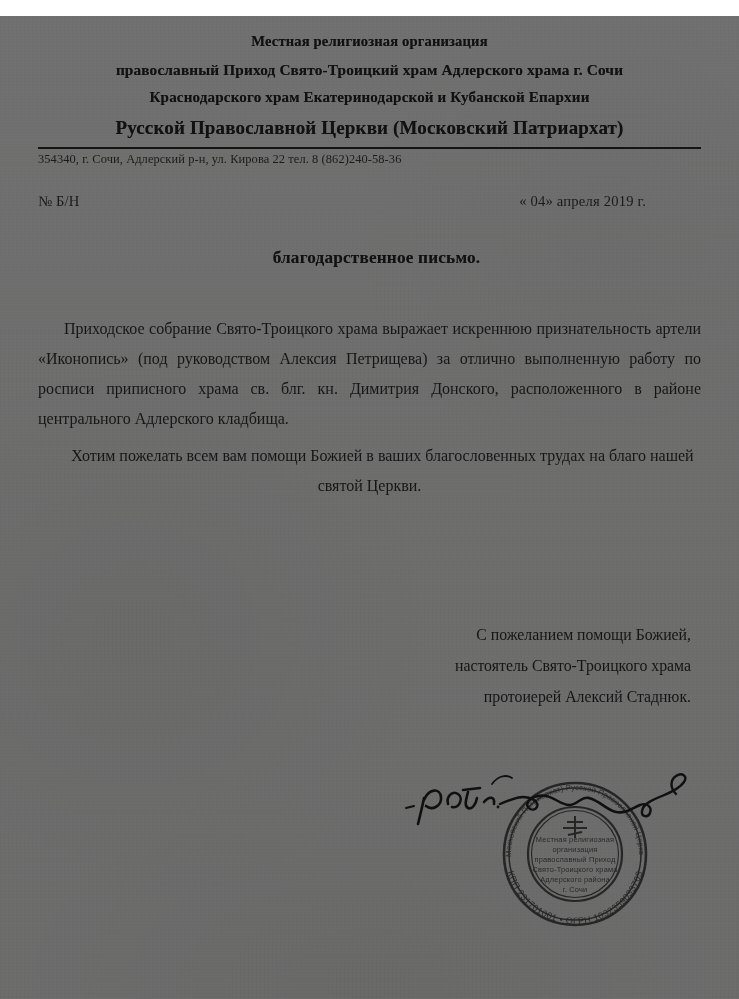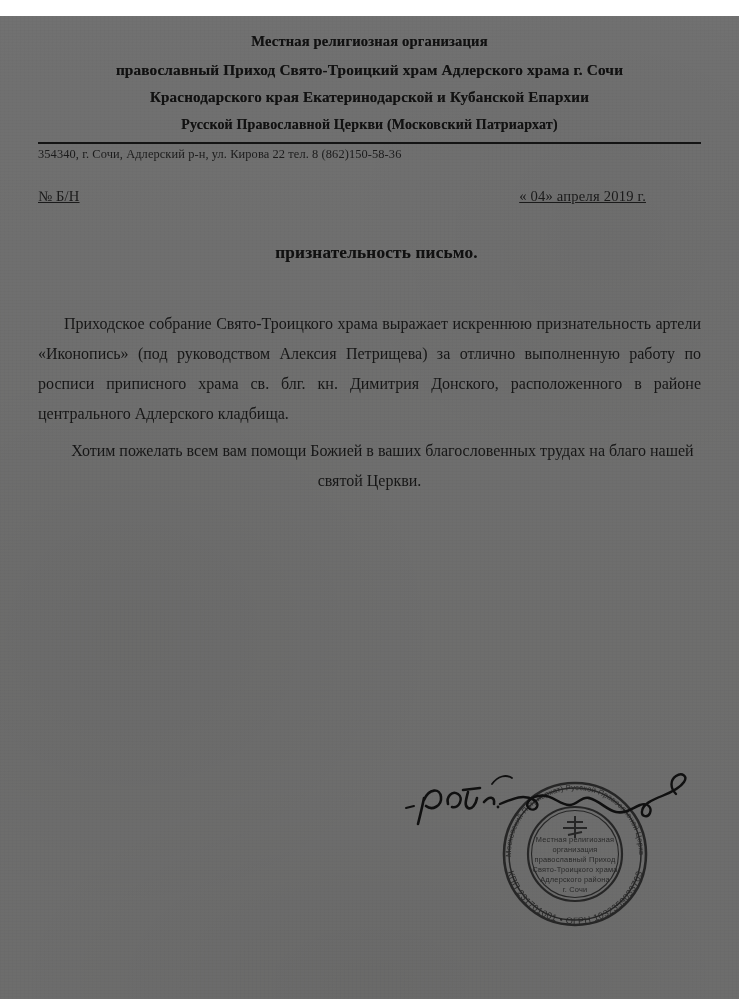--- a/index.html
+++ b/index.html
@@ -46,21 +46,21 @@
     letter-spacing: 0.15px;
     line-height: 1.0;
     margin: 0 0 13px 0;
     white-space: nowrap;
     color: #111;
     text-shadow: 0 0 0.6px rgba(0,0,0,0.45);
   }
   .letterhead .lh-line.lh-1 { font-size: 14.6px; margin-top: 6px; }
   .letterhead .lh-line.lh-2 { font-size: 15.3px; }
   .letterhead .lh-line.lh-3 { font-size: 15.1px; }
-  .letterhead .lh-line.lh-4 { font-size: 14px; margin-bottom: 10px; }
+  .letterhead .lh-line.lh-4 { font-size: 19px; margin-bottom: 10px; }
 
   .rule {
     height: 0;
     border-top: 2.4px solid #141414;
     margin: 10px 38px 3px 38px;
   }
 
   .address {
     margin: 0 38px;
     font-size: 12.4px;
@@ -69,21 +69,20 @@
     white-space: nowrap;
   }
 
   
   .refrow {
     display: flex;
     justify-content: space-between;
     align-items: center;
     margin: 26px 38px 0 38px;
     font-size: 14.6px;
-    text-decoration: underline;
   }
   .refrow .ref-no { letter-spacing: 0.2px; }
   .refrow .ref-date { margin-right: 55px; letter-spacing: 0.2px; }
 
   
   .doc-title {
     text-align: center;
     font-weight: bold;
     font-size: 17.2px;
     letter-spacing: 0.2px;
@@ -130,40 +129,45 @@
 <body>
 
 <div class="page">
   <div class="paper-noise"></div>
 
   <div class="content">
 
     <div class="letterhead">
       <div class="lh-line lh-1">Местная религиозная организация</div>
       <div class="lh-line lh-2">православный Приход Свято-Троицкий храм Адлерского храма г. Сочи</div>
-      <div class="lh-line lh-3">Краснодарского края Екатеринодарской и Кубанской Епархии</div>
+      <div class="lh-line lh-3">Краснодарского храм Екатеринодарской и Кубанской Епархии</div>
       <div class="lh-line lh-4">Русской Православной Церкви (Московский Патриархат)</div>
     </div>
 
     <div class="rule"></div>
 
-    <div class="address">354340, г. Сочи, Адлерский р-н, ул. Кирова 22  тел. 8 (862)150-58-36</div>
+    <div class="address">354340, г. Сочи, Адлерский р-н, ул. Кирова 22  тел. 8 (862)240-58-36</div>
 
     <div class="refrow">
       <div class="ref-no">№ Б/Н</div>
       <div class="ref-date">« 04» апреля  2019 г.</div>
     </div>
 
-    <div class="doc-title">признательность письмо.</div>
+    <div class="doc-title">благодарственное письмо.</div>
 
     <div class="body">
       <p class="p1">Приходское собрание Свято-Троицкого храма выражает   искреннюю признательность  артели  «Иконопись»  (под  руководством  Алексия Петрищева) за отлично  выполненную работу по росписи приписного храма св. блг. кн. Димитрия Донского, расположенного в районе центрального Адлерского кладбища.</p>
       <p class="p2">Хотим пожелать всем вам помощи Божией в ваших благословенных трудах на благо  нашей святой Церкви.</p>
     </div>
 
+    <div class="signature-block">
+      <div class="sig-line">С пожеланием помощи Божией,</div>
+      <div class="sig-line">настоятель Свято-Троицкого храма</div>
+      <div class="sig-line">протоиерей Алексий Стаднюк.</div>
+    </div>
 
   </div>
 
   <div class="stamp-area">
     <svg width="739" height="999" viewBox="0 0 739 999" xmlns="http://www.w3.org/2000/svg">
       <defs>
 
         <path id="ringLower" d="M 505,838 A 70,70 0 0 0 645,838"></path>
         <path id="ringUpper" d="M 511,838 A 64,64 0 0 1 639,838"></path>
       </defs>

